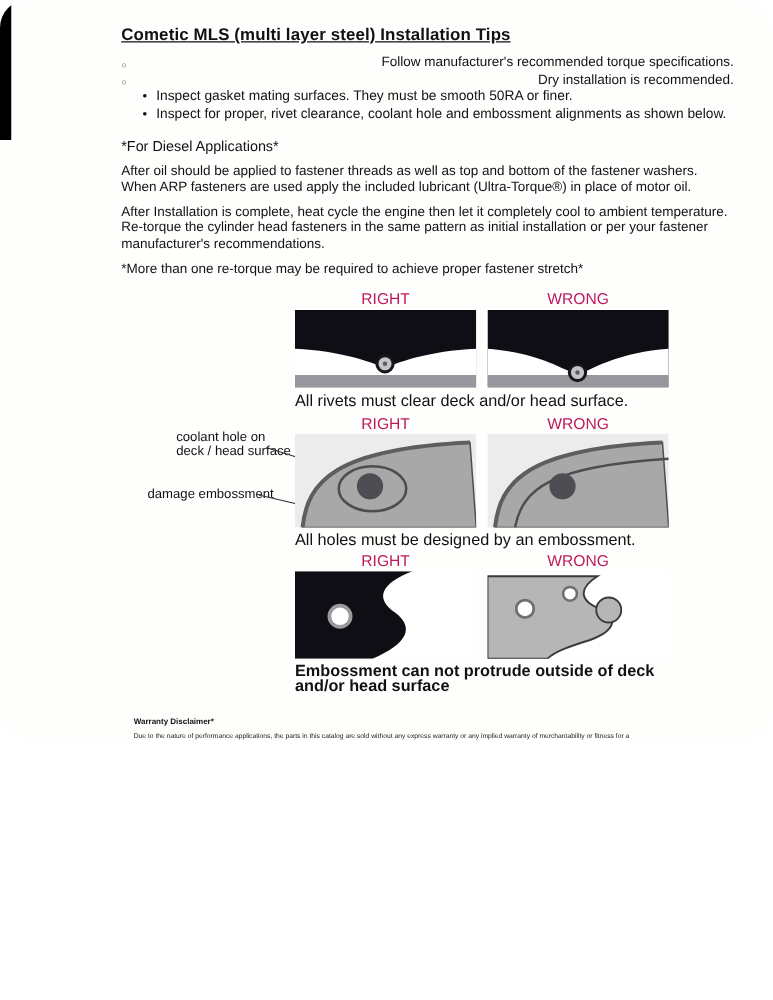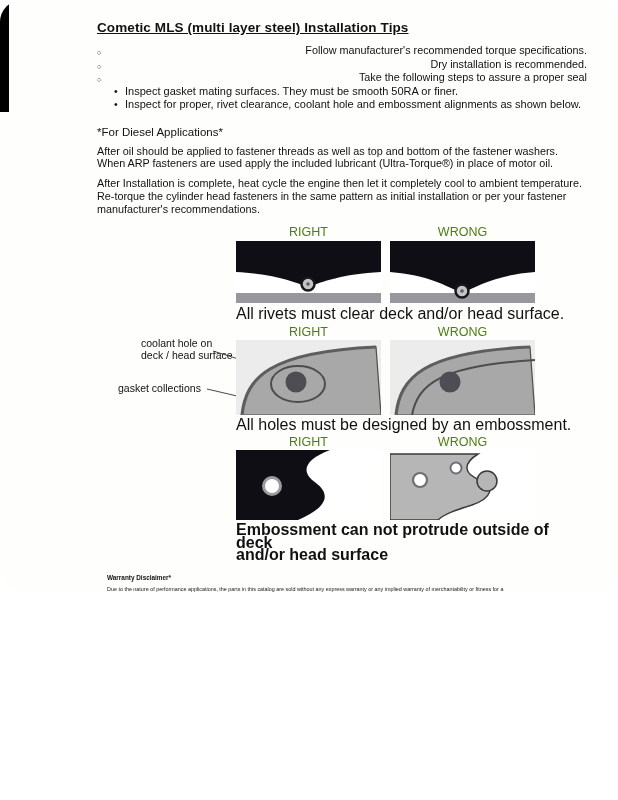--- a/index.html
+++ b/index.html
@@ -24,27 +24,27 @@
 
   .diesel-heading { font-size:11.5px; font-weight:normal; margin-top:14px; margin-bottom:7px; }
   .para { font-size:10.8px; line-height:12.8px; margin-top:7px; width:488px; }
 
   .figures { position:relative; margin-top:10px; height:330px; }
   .fig { position:absolute; left:0; width:490px; }
   .fig1 { top:0; height:98px; }
   .fig2 { top:100; }
   .fig2 { top:100px; height:108px; }
   .fig3 { top:210px; height:115px; }
-  .hdr { position:absolute; top:0; width:145px; text-align:center; font-size:12.5px; color:#4d7c0f; }
+  .hdr { position:absolute; top:0; width:145px; text-align:center; font-size:12.5px; color:#be185d; }
   .hdr-right { left:139px; }
   .hdr-wrong { left:293px; }
   .panel { position:absolute; display:block; }
   .panel-right { left:139px; }
   .panel-wrong { left:293px; }
-  .caption { position:absolute; left:139px; font-size:16px; line-height:12.5px; white-space:pre-line; color:#111; }
+  .caption { position:absolute; left:139px; font-size:13px; line-height:12.5px; white-space:pre-line; color:#111; }
   .fig1 .panel { top:16px; }
   .fig1 .caption { top:83px; }
   .fig2 .panel { top:15px; }
   .fig2 .caption { top:94px; }
   .fig3 .panel { top:15px; }
   .fig3 .caption { top:89px;font-weight:bold; }
 
   .callout-label { position:absolute; font-size:10.5px; line-height:11.5px; white-space:pre-line; color:#111; }
   .lbl-hole { left:44px; top:13px; }
   .lbl-emboss { left:21px; top:58px; }
@@ -60,27 +60,27 @@
 <body>
 
 <div class="page">
   <div class="bleed-strip"></div>
 
   <div class="content">
     <div class="doc-title">Cometic MLS (multi layer steel) Installation Tips</div>
 
     <div class="bullet">Follow manufacturer's recommended torque specifications.</div>
     <div class="bullet">Dry installation is recommended.</div>
-    <div class="bullet">Take the following steps to assure a proper seal</div>
     <div class="sub-bullet">Inspect gasket mating surfaces.  They must be smooth 50RA or finer.</div>
     <div class="sub-bullet">Inspect for proper, rivet clearance, coolant hole and embossment alignments as shown below.</div>
 
     <div class="diesel-heading">*For Diesel Applications*</div>
     <div class="para">After oil should be applied to fastener threads as well as top and bottom of the fastener washers. When ARP fasteners are used apply the included lubricant (Ultra-Torque®) in place of motor oil.</div>
     <div class="para">After Installation is complete, heat cycle the engine then let it completely cool to ambient temperature. Re-torque the cylinder head fasteners in the same pattern as initial installation or per your fastener manufacturer's recommendations.</div>
+    <div class="para">*More than one re-torque may be required to achieve proper fastener stretch*</div>
 
     <div class="figures">
 
       <div class="fig fig1">
         <div class="hdr hdr-right">RIGHT</div>
         <div class="hdr hdr-wrong">WRONG</div>
         <svg class="panel panel-right" width="145" height="62" viewBox="0 0 145 62">
           <rect width="145" height="62" fill="#0e0e14"></rect>
           <path d="M0,31 C38,33 58,41 72,46 C86,41 106,33 145,31 L145,62 L0,62 Z" fill="#ffffff"></path>
           <rect y="52" width="145" height="10" fill="#97979d"></rect>
@@ -96,21 +96,21 @@
         </svg>
         <div class="caption">All rivets must clear deck and/or head surface.</div>
       </div>
 
       <div class="fig fig2">
         <div class="hdr hdr-right">RIGHT</div>
         <div class="hdr hdr-wrong">WRONG</div>
 
         <div class="callout-label lbl-hole">coolant hole on
 deck / head surface</div>
-        <div class="callout-label lbl-emboss">gasket collections</div>
+        <div class="callout-label lbl-emboss">damage embossment</div>
         <svg class="callout-lines" width="290" height="95" viewBox="0 0 290 95">
           <line x1="116" y1="26" x2="192" y2="50" stroke="#333" stroke-width="0.9"></line>
           <line x1="110" y1="64" x2="170" y2="78" stroke="#333" stroke-width="0.9"></line>
         </svg>
 
         <svg class="panel panel-right" width="145" height="75" viewBox="0 0 145 75">
           <rect width="145" height="75" fill="#ececec"></rect>
           <path d="M6,75 C10,38 32,12 140,7 L145,75 Z" fill="#a8a8a8" stroke="#4d4d4d" stroke-width="1.2"></path>
           <path d="M6,75 C10,38 32,12 140,7" fill="none" stroke="#5e5e5e" stroke-width="3.2"></path>
           <ellipse cx="62" cy="44" rx="27" ry="18" fill="none" stroke="#4d4d4d" stroke-width="2"></ellipse>

